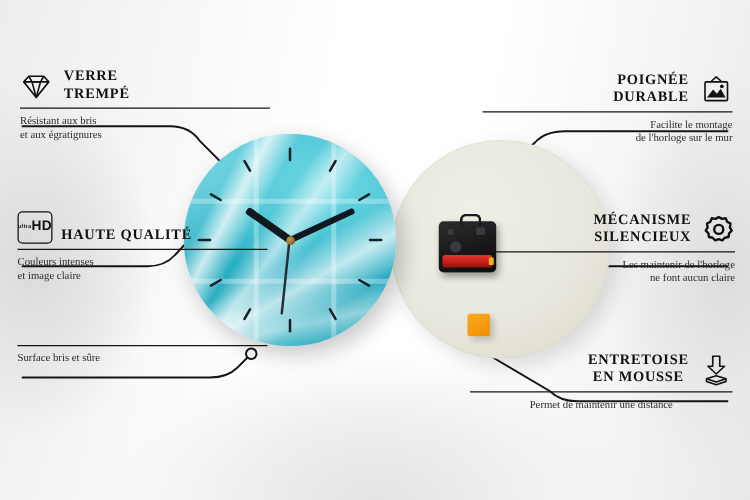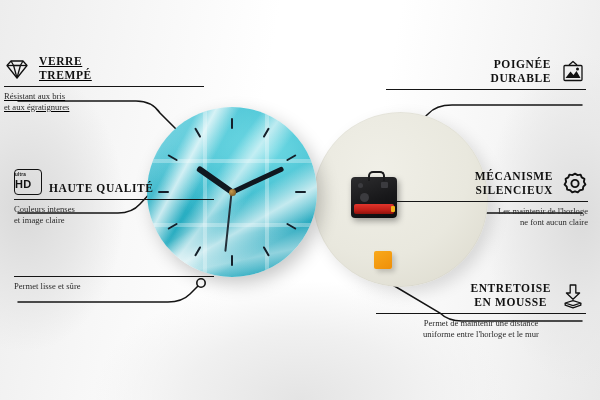--- a/index.html
+++ b/index.html
@@ -88,21 +88,21 @@
   }
   .rule{height:1.2px;background:#151515;margin:4px 0 4px 0;}
   .desc{
     font-family:"Liberation Serif",serif;font-size:8.6px;line-height:10.6px;color:#2a2a2a;
   }
   .ico{width:26px;height:26px;flex:0 0 26px;display:block;}
   .ico svg{display:block;}
 
   .hd-badge{
     width:26px;height:24px;border:1.7px solid #111;border-radius:4px;
-    display:flex;flex-direction:column;justify-content:center;line-height:1;
+    display:flex;flex-direction:row;align-items:center;justify-content:center;line-height:1;
   }
   .hd-badge .u{font-family:"Liberation Sans",sans-serif;font-size:4.6px;font-weight:bold;letter-spacing:.2px;color:#111;}
   .hd-badge .h{font-family:"Liberation Sans",sans-serif;font-size:11px;font-weight:bold;letter-spacing:.3px;color:#111;margin-top:.5px;}
 </style>
 </head>
 <body>
 
 <div id="stage">
 
   <svg id="wires" viewBox="0 0 600 400">
@@ -156,21 +156,21 @@
       <div class="tick" style="transform:translate(-1px,-74px) rotate(270deg);"></div>
       <div class="tick" style="transform:translate(-1px,-74px) rotate(300deg);"></div>
       <div class="tick" style="transform:translate(-1px,-74px) rotate(330deg);"></div>
     </div>
     <div class="hand hand-h" style="transform:rotate(305deg);"></div>
     <div class="hand hand-m" style="transform:rotate(65deg);"></div>
     <div class="hand hand-s" style="transform:rotate(186deg);"></div>
     <div class="hub"></div>
   </div>
 
-  <div class="callout left" style="left:4px;top:55px;text-decoration:underline;">
+  <div class="callout left" style="left:16px;top:55px;">
     <div class="head">
       <span class="ico">
         <svg viewBox="0 0 26 26" width="26" height="26">
           <g fill="none" stroke="#111" stroke-width="1.3" stroke-linejoin="round">
             <path d="M3 9.5 L7 5 H19 L23 9.5 L13 22 Z"></path>
             <path d="M3 9.5 H23"></path>
               <path d="M7 5 L9.6 9.5 L13 22"></path>
               <path d="M19 5 L16.4 9.5 L13 22"></path>
             <path d="M9.6 9.5 H16.4"></path>
           </g>
@@ -204,21 +204,21 @@
     <div class="rule"></div>
     <div class="desc">
       <span>Couleurs intenses</span><br>
       <span>et image claire</span>
     </div>
   </div>
 
   <div class="callout left" style="left:14px;top:272px;">
     <div class="rule"></div>
     <div class="desc">
-      <span>Permet lisse et sûre</span>
+      <span>Surface bris et sûre</span>
     </div>
   </div>
 
   <div class="callout right" style="left:386px;top:58px;">
     <div class="head">
       <span class="title">
         <span>POIGNÉE</span><br>
         <span>DURABLE</span>
       </span>
       <span class="ico">
@@ -226,20 +226,24 @@
           <g fill="none" stroke="#111" stroke-width="1.3" stroke-linejoin="round">
             <path d="M9 6 L13 2.5 L17 6"></path>
             <rect x="4" y="6.5" width="18" height="15" rx="1"></rect>
             <path d="M5.5 19 L10.5 12.5 L13.5 16 L16.5 12 L20.5 19 Z" fill="#111" stroke="none"></path>
             <circle cx="17.5" cy="10" r="1.5" fill="#111" stroke="none"></circle>
           </g>
         </svg>
       </span>
     </div>
     <div class="rule"></div>
+    <div class="desc">
+      <span>Facilite le montage</span><br>
+      <span>de l'horloge sur le mur</span>
+    </div>
   </div>
 
   <div class="callout right" style="left:388px;top:170px;">
     <div class="head">
       <span class="title">
         <span>MÉCANISME</span><br>
         <span>SILENCIEUX</span>
       </span>
       <span class="ico">
         <svg viewBox="0 0 26 26" width="26" height="26">
@@ -269,17 +273,16 @@
             <path d="M10.2 2 H15.8 V10 H19.6 L13 16.2 L6.4 10 H10.2 Z"></path>
             <path d="M13 17.6 L20.8 20 L13 22.6 L5.2 20 Z"></path>
             <path d="M5.2 20 V22.2 L13 24.8 L20.8 22.2 V20"></path>
           </g>
         </svg>
       </span>
     </div>
     <div class="rule"></div>
     <div class="desc">
       <span>Permet de maintenir une distance</span><br>
-      <span>uniforme entre l'horloge et le mur</span>
     </div>
   </div>
 
 </div>
 
 </body></html>

